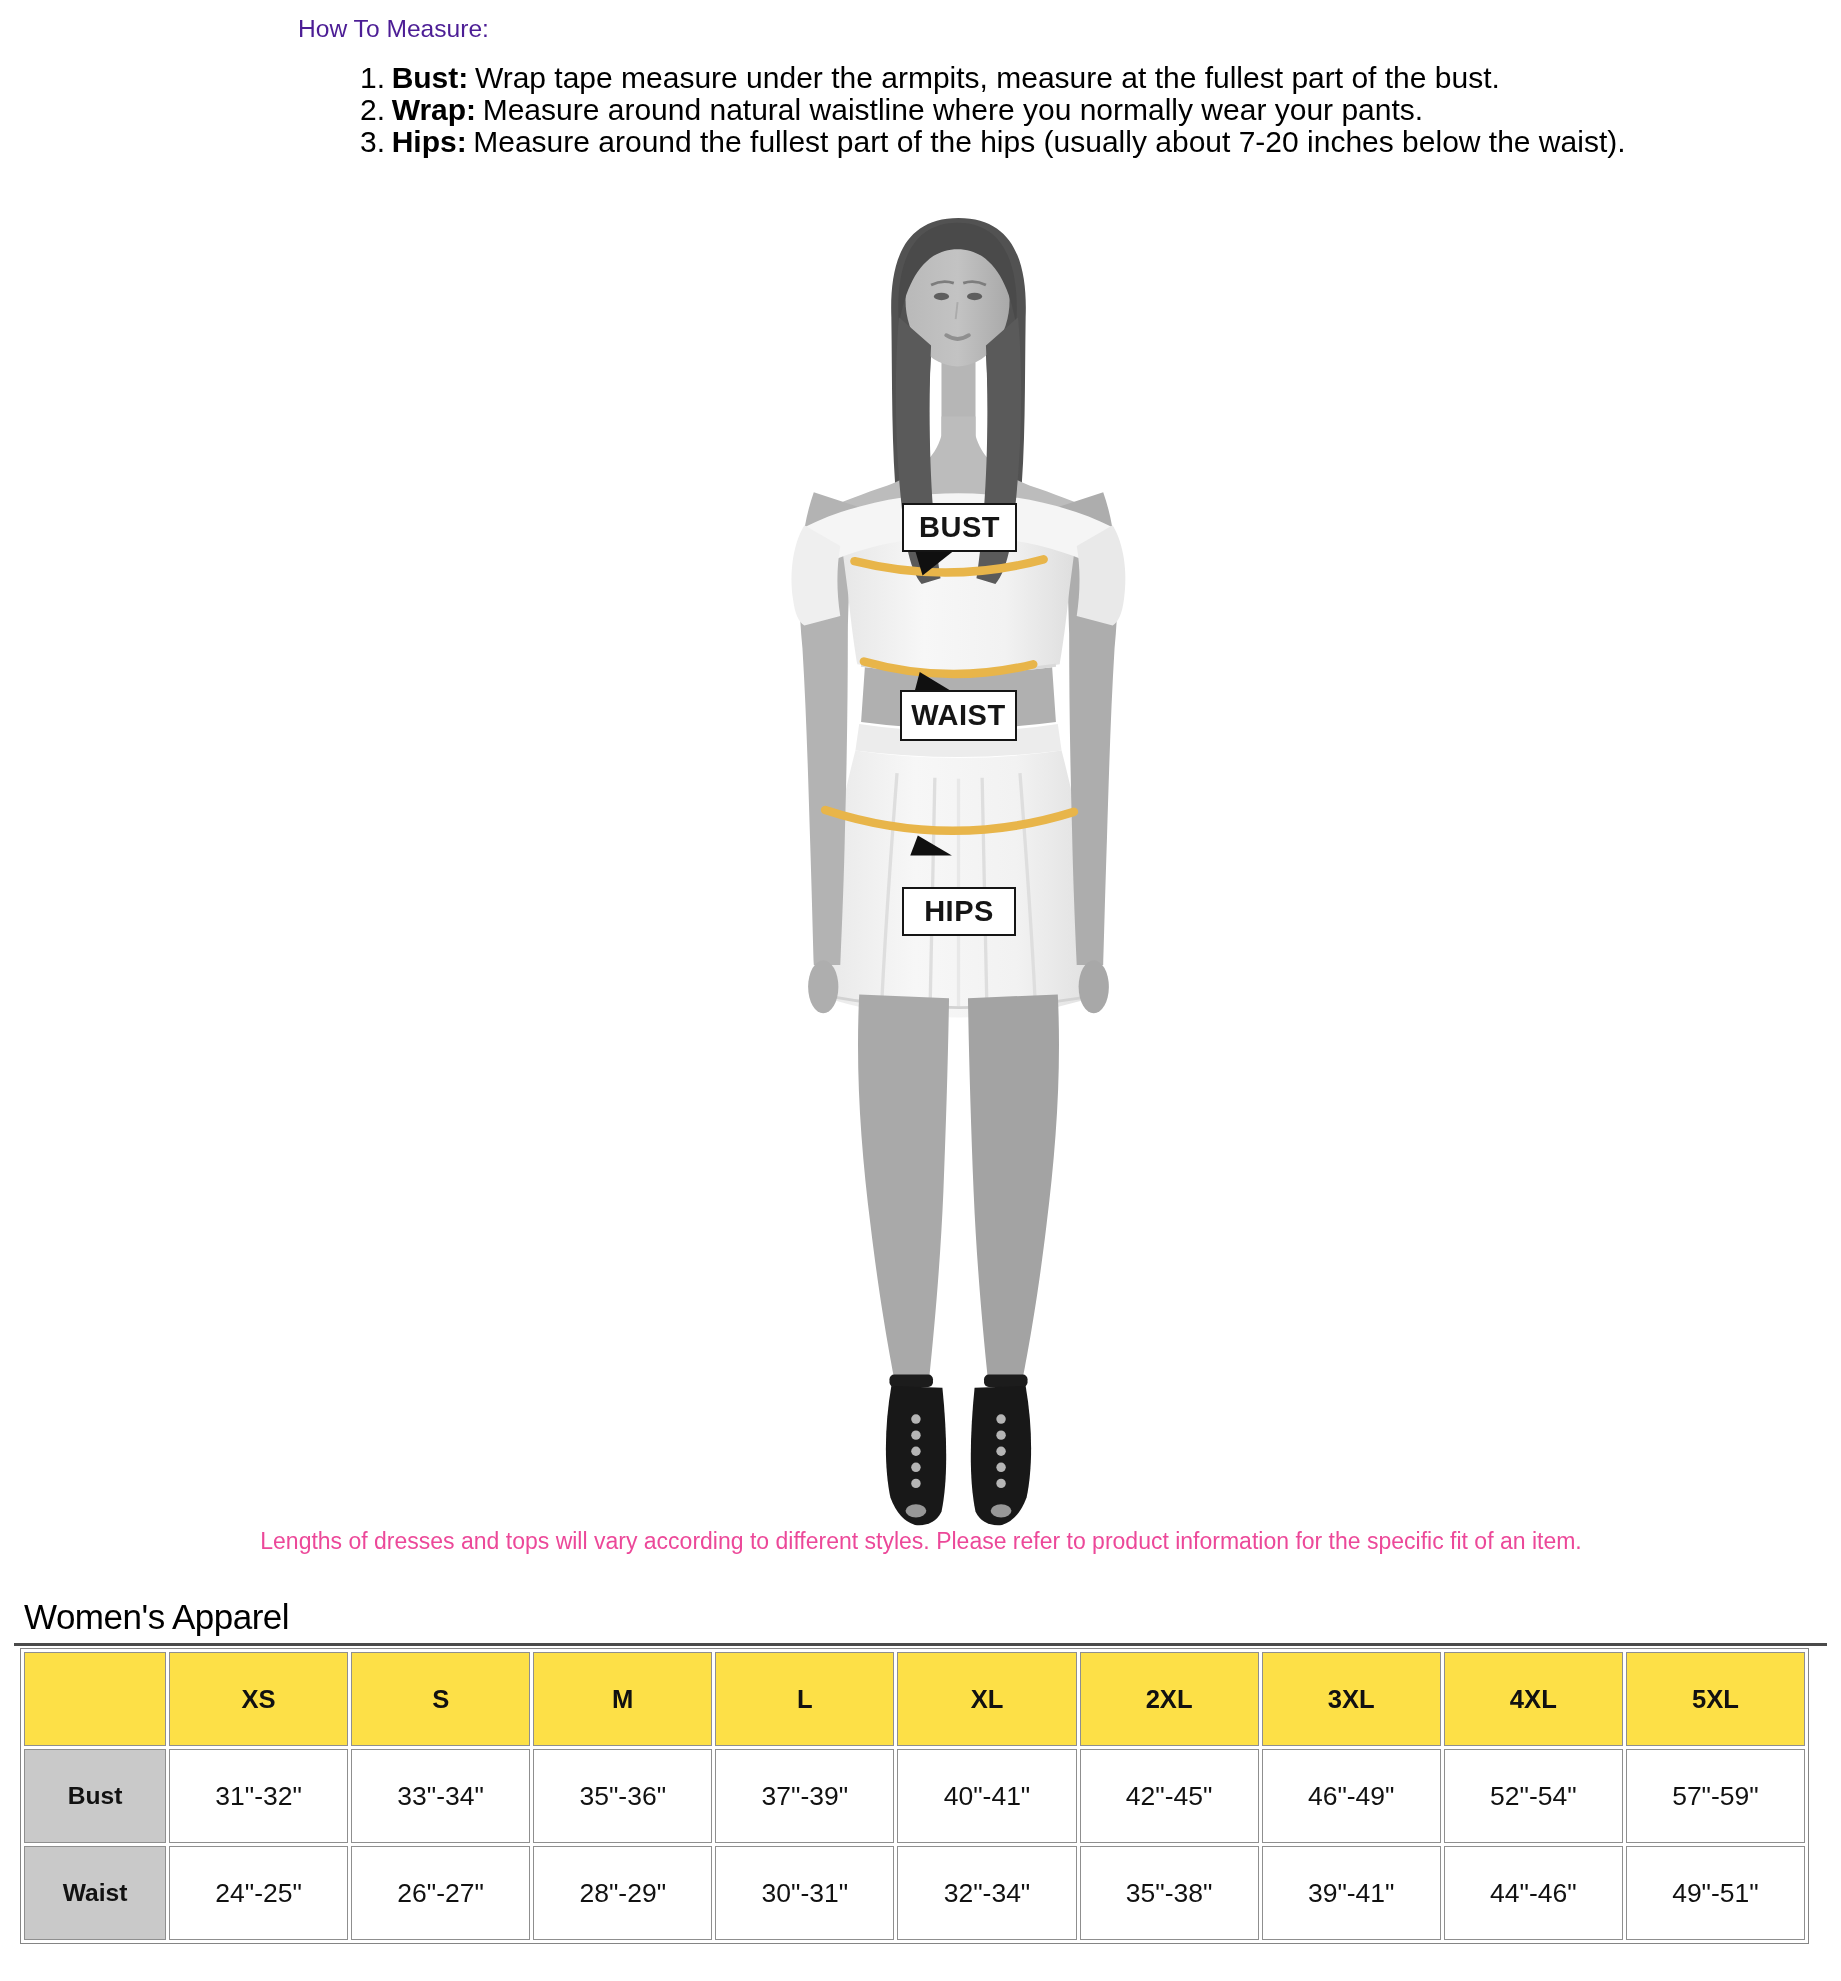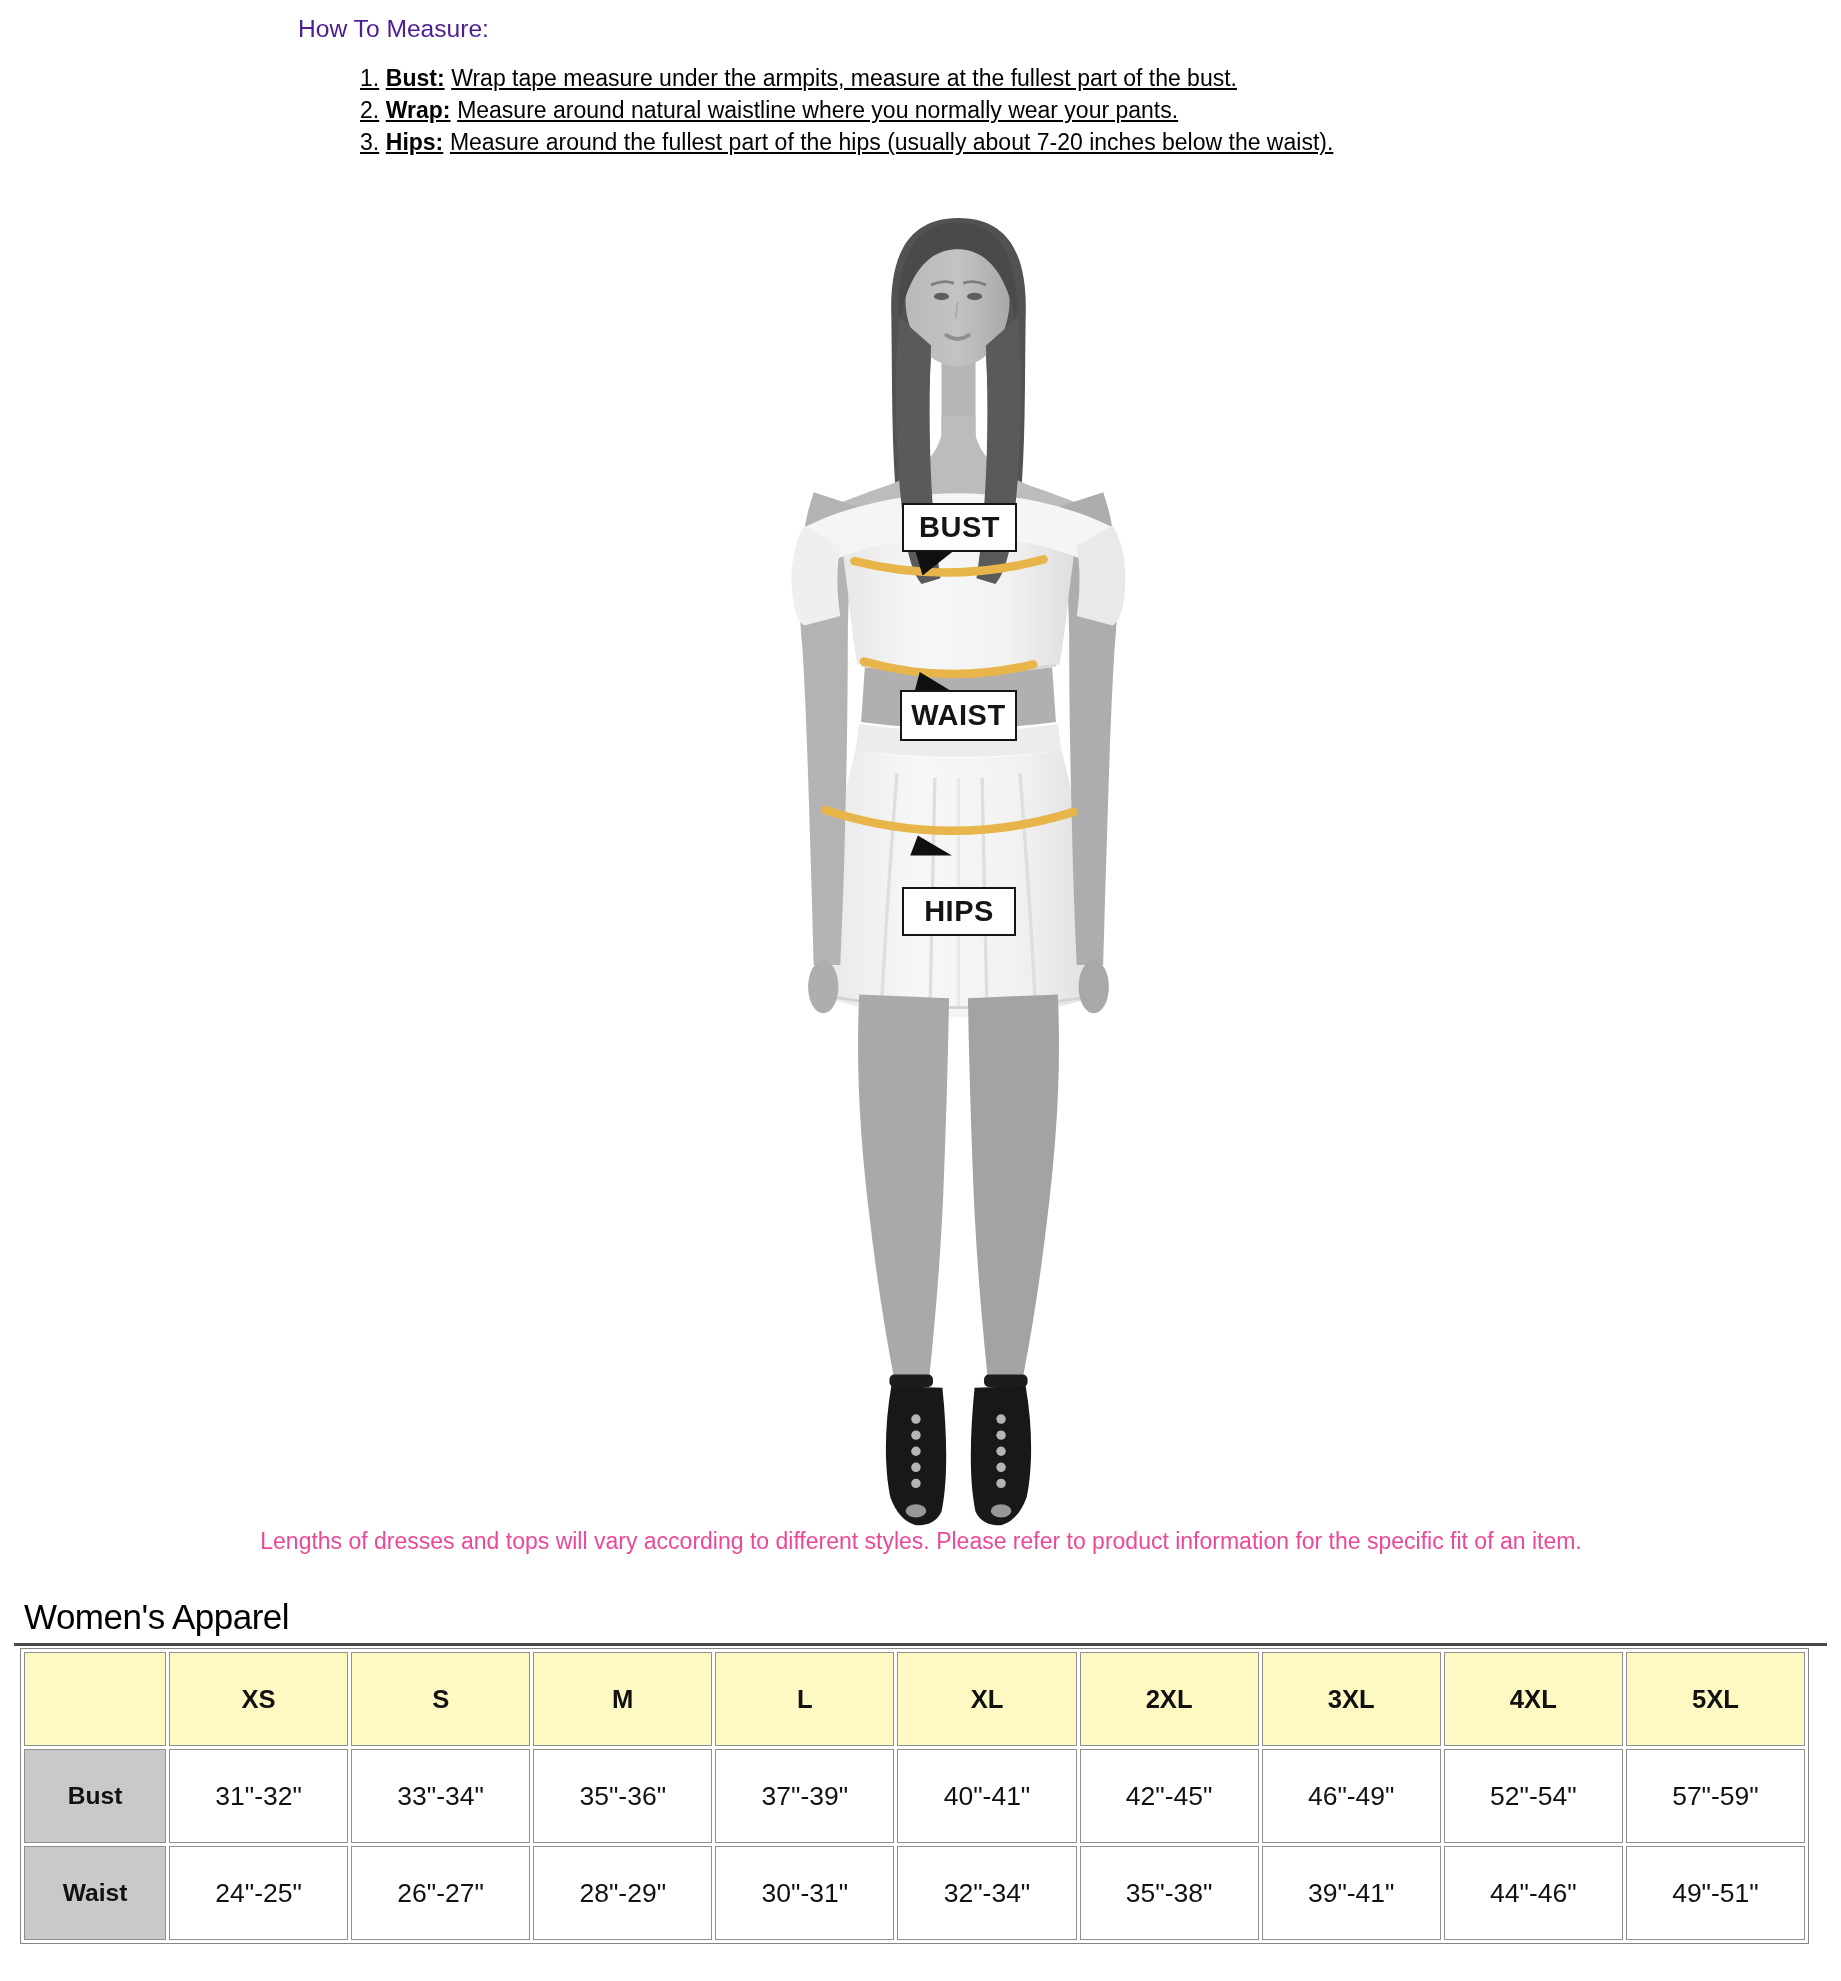--- a/index.html
+++ b/index.html
@@ -4,21 +4,21 @@
 <style>
   html,body{margin:0;padding:0;background:#ffffff;}
   #page{
     position:relative;width:1842px;height:1982px;background:#ffffff;
     font-family:"Liberation Sans","DejaVu Sans",sans-serif;color:#000;
     overflow:hidden;
   }
   
   .howto-title{position:absolute;left:298px;top:15px;font-size:24.6px;color:#4c1d95;}
   .howto-steps{position:absolute;left:360px;top:62px;}
-  .step{height:32px;line-height:32px;font-size:23px;white-space:nowrap;text-decoration:underline;}
+  .step{height:32px;line-height:32px;font-size:30px;white-space:nowrap;}
   .step-num{margin-right:6.6px;}
   .step-term{font-weight:700;margin-right:6.6px;}
   
   .figure-svg{position:absolute;left:566px;top:194px;width:785px;height:1336px;}
   .measure-label{
     position:absolute;background:#ffffff;border:2.8px solid #151515;color:#151515;
     font-weight:700;text-align:center;font-size:29px;letter-spacing:0.5px;
     display:flex;align-items:center;justify-content:center;box-sizing:border-box;
   }
   .label-bust{left:902px;top:503px;width:115px;height:49px;}
@@ -31,21 +31,21 @@
   .top-rule{position:absolute;left:14px;top:1643px;width:1813px;height:2.8px;background:#4a4a4a;}
   .table-wrap{position:absolute;left:20px;top:1648px;width:1789px;}
   table.size-table{
     width:100%;table-layout:fixed;border-collapse:separate;border-spacing:3.8px;
     border:0.9px solid #858585;background:#ffffff;
   }
   table.size-table tr{height:94px;}
   table.size-table th,table.size-table td{
     border:0.9px solid #8f8f8f;text-align:center;vertical-align:middle;padding:0;
   }
-  .hcell{background:#fef9c3;font-weight:700;font-size:25.6px;color:#111;margin-left:10px;}
+  .hcell{background:#fde047;font-weight:700;font-size:25.6px;color:#111;margin-left:10px;}
   .rlabel{background:#c9c9c9;font-weight:700;font-size:24.6px;color:#111;}
   .vcell{background:#ffffff;font-weight:400;font-size:26.5px;color:#111;}
 </style>
 </head>
 <body>
 
 <div id="page">
 
   <div class="howto-title">How To Measure:</div>
   <div class="howto-steps">

